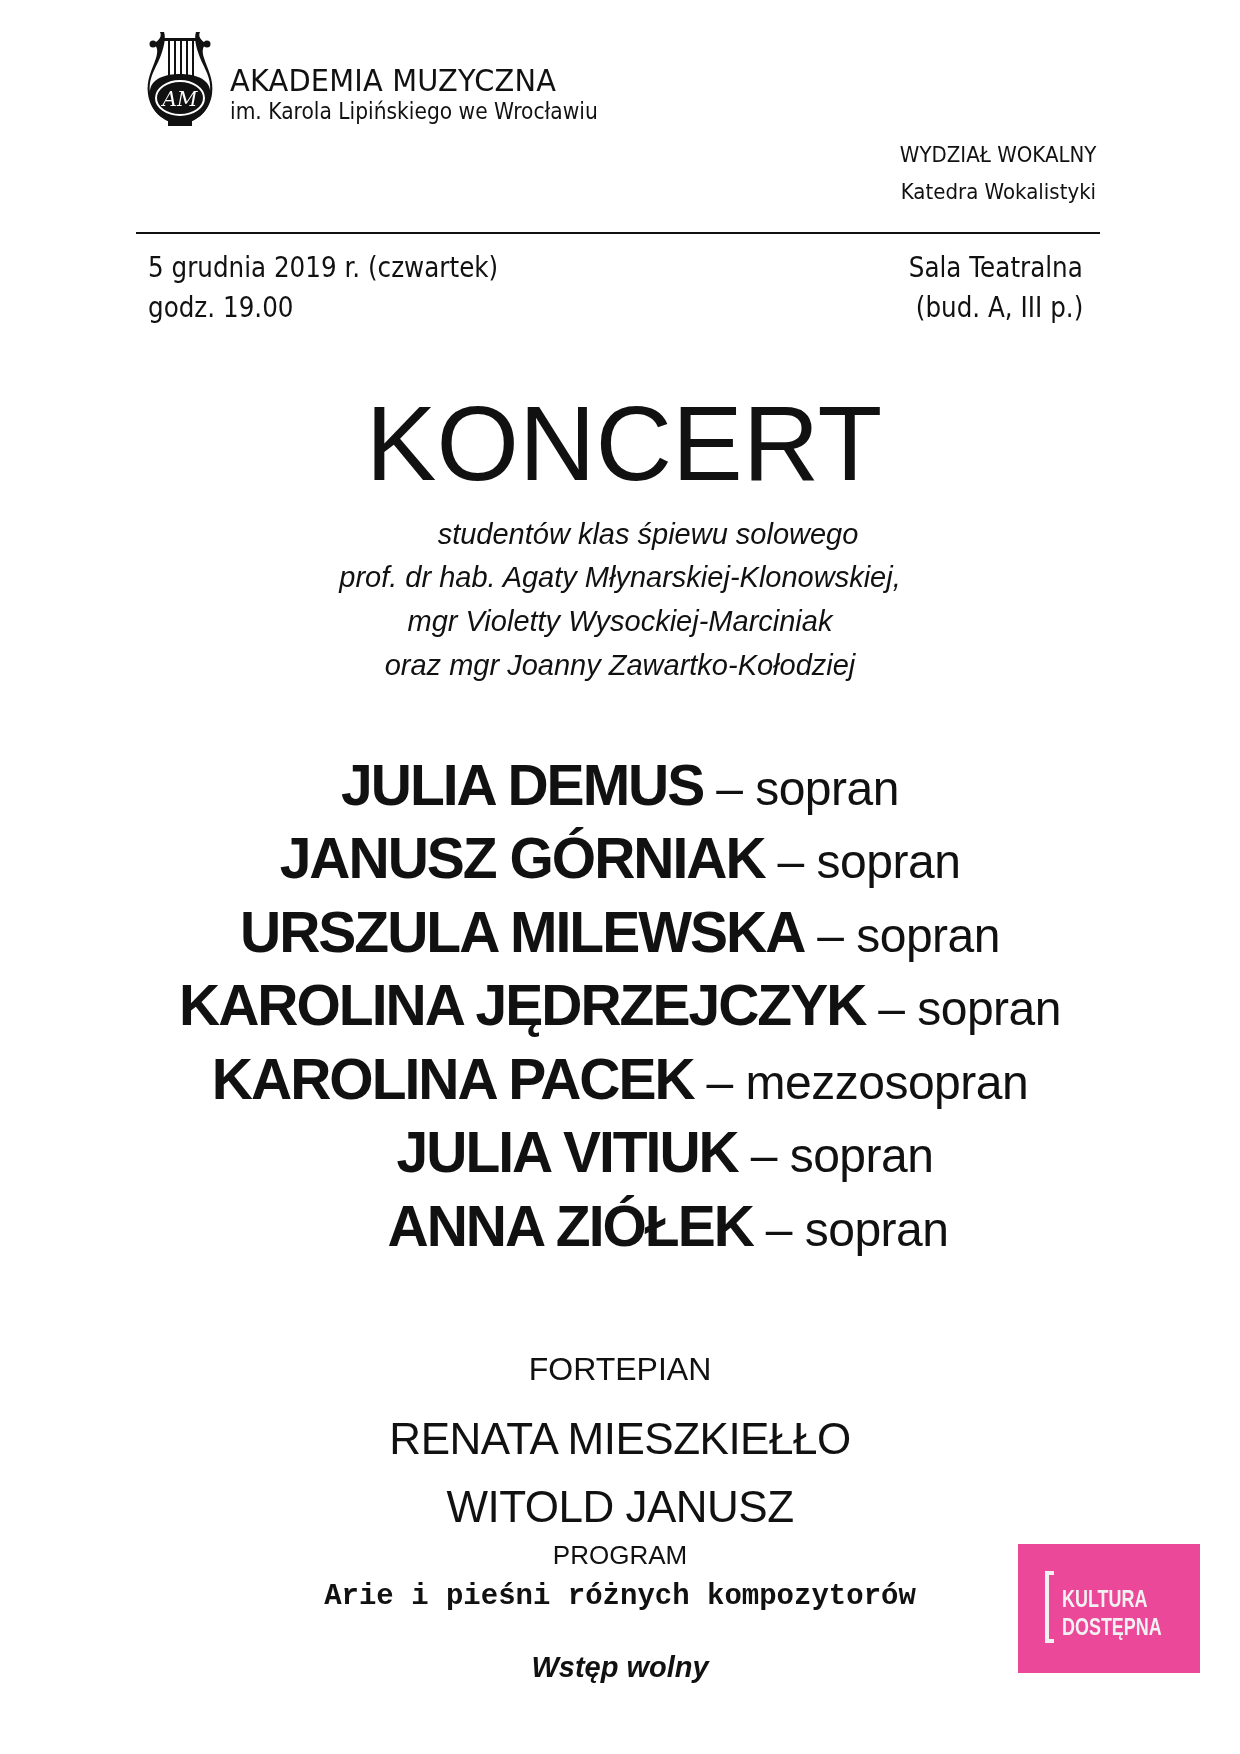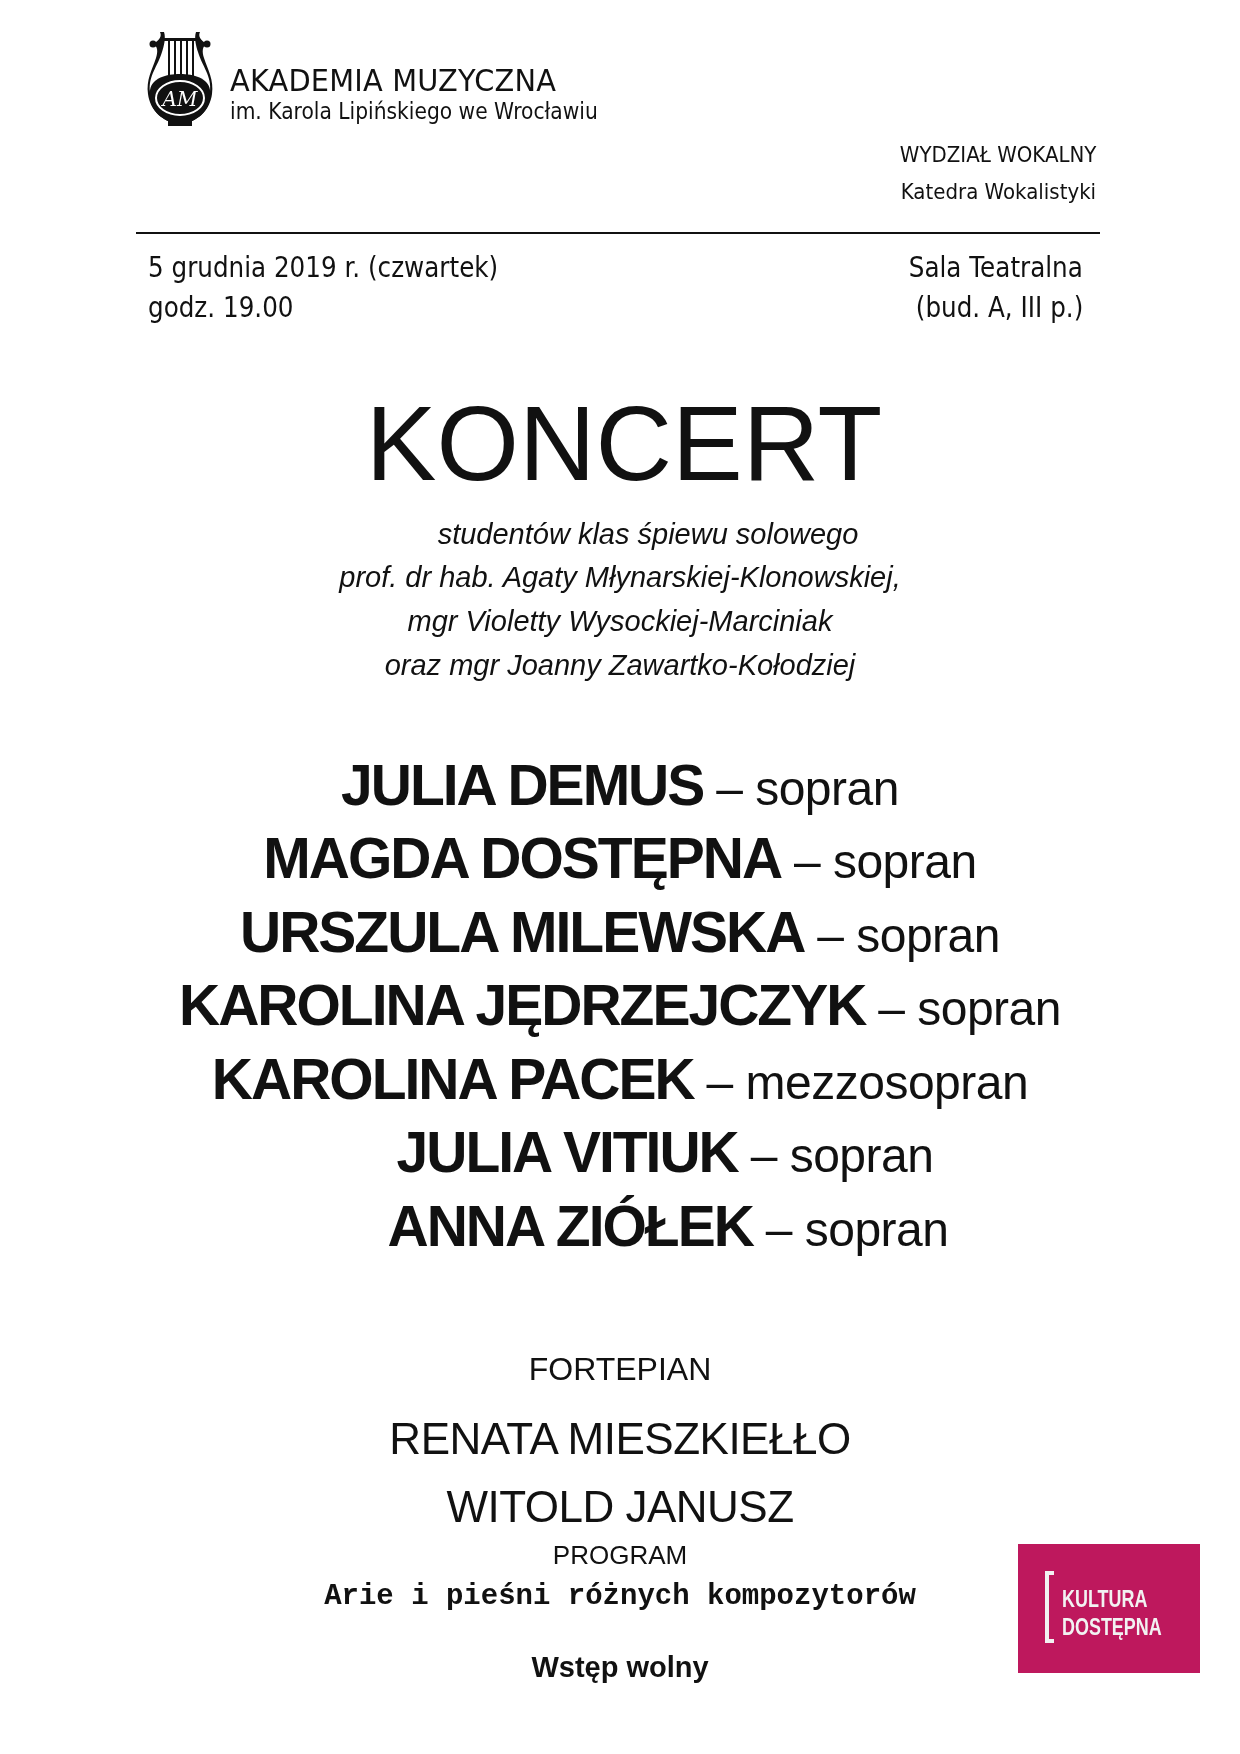--- a/index.html
+++ b/index.html
@@ -15,21 +15,21 @@
   .info { font-size:28px; font-family:"DejaVu Sans", sans-serif; transform:scaleX(0.88); }
   .info.left { left:148px; transform-origin:left; }
   .info.right { right:157px; text-align:right; transform-origin:right; }
   .title { top:390px; font-size:106px; font-weight:normal; padding-left:4px; }
   .subtitle { font-size:29px; font-style:italic; }
   .performer { font-size:57px; font-weight:bold; letter-spacing:-2px; }
   .performer .voice { font-size:48px; font-weight:normal; letter-spacing:-0.5px; }
   .label { font-size:32px; font-weight:normal; }
   .pianist { font-size:44px; font-weight:normal; letter-spacing:-0.5px;margin-top:12px; }
   .bold30 { font-size:29px; font-weight:bold; }
-  .badge { position:absolute; left:1018px; top:1544px; width:182px; height:129px; background:#be185d; }
+  .badge { position:absolute; left:1018px; top:1544px; width:182px; height:129px; background:#ec4899; }
   .badge .bracket { position:absolute; left:27px; top:27px; width:9px; height:72px; border:4px solid #f2f2f2; border-right:none; box-sizing:border-box; }
   .badge .btext { position:absolute; left:44px; color:#f2f2f2; font-weight:bold; font-size:23px; line-height:1; letter-spacing:0px; transform:scaleX(0.78); transform-origin:left; }
 </style>
 </head>
 <body>
 
 <div class="logo">
   <svg width="68" height="94" viewBox="0 0 68 94">
 
     <circle cx="7" cy="12" r="3.5" fill="#111"></circle>
@@ -67,21 +67,21 @@
 
 <div class="abs center subtitle" style="top:520px;margin-left:28px;">studentów klas śpiewu solowego</div>
 <div class="abs center subtitle" style="top:563px;">prof. dr hab. Agaty Młynarskiej-Klonowskiej,</div>
 <div class="abs center subtitle" style="top:607px;">mgr Violetty Wysockiej-Marciniak</div>
 <div class="abs center subtitle" style="top:651px;">oraz mgr Joanny Zawartko-Kołodziej</div>
 
 <div class="abs center performer" style="top:757px;">
   <span>JULIA DEMUS</span><span class="voice"> – sopran</span>
 </div>
 <div class="abs center performer" style="top:830px;">
-  <span>MAGDA DOSTĘPNA</span><span class="voice"> – sopran</span>
+  <span>JANUSZ GÓRNIAK</span><span class="voice"> – sopran</span>
 </div>
 <div class="abs center performer" style="top:904px;">
   <span>URSZULA MILEWSKA</span><span class="voice"> – sopran</span>
 </div>
 <div class="abs center performer" style="top:977px;">
   <span>KAROLINA JĘDRZEJCZYK</span><span class="voice"> – sopran</span>
 </div>
 <div class="abs center performer" style="top:1051px;">
   <span>KAROLINA PACEK</span><span class="voice"> – mezzosopran</span>
 </div>
@@ -91,19 +91,19 @@
 <div class="abs center performer" style="top:1198px;padding-left:48px;">
   <span>ANNA ZIÓŁEK</span><span class="voice"> – sopran</span>
 </div>
 
 <div class="abs center label" style="top:1353px;">FORTEPIAN</div>
 <div class="abs center pianist" style="top:1405px;">RENATA MIESZKIEŁŁO</div>
 <div class="abs center pianist" style="top:1473px;">WITOLD JANUSZ</div>
 
 <div class="abs center label" style="top:1542px; font-size:26px;">PROGRAM</div>
 <div class="abs center bold30" style="top:1582px;font-family:Liberation Mono, monospace;">Arie i pieśni różnych kompozytorów</div>
-<div class="abs center bold30" style="top:1653px;">Wstęp wolny</div>
+<div class="abs center bold30" style="top:1653px;font-style:italic;">Wstęp wolny</div>
 
 <div class="badge">
   <div class="bracket"></div>
   <div class="btext" style="top:44px;">KULTURA</div>
   <div class="btext" style="top:72px;">DOSTĘPNA</div>
 </div>
 
 </body></html>

